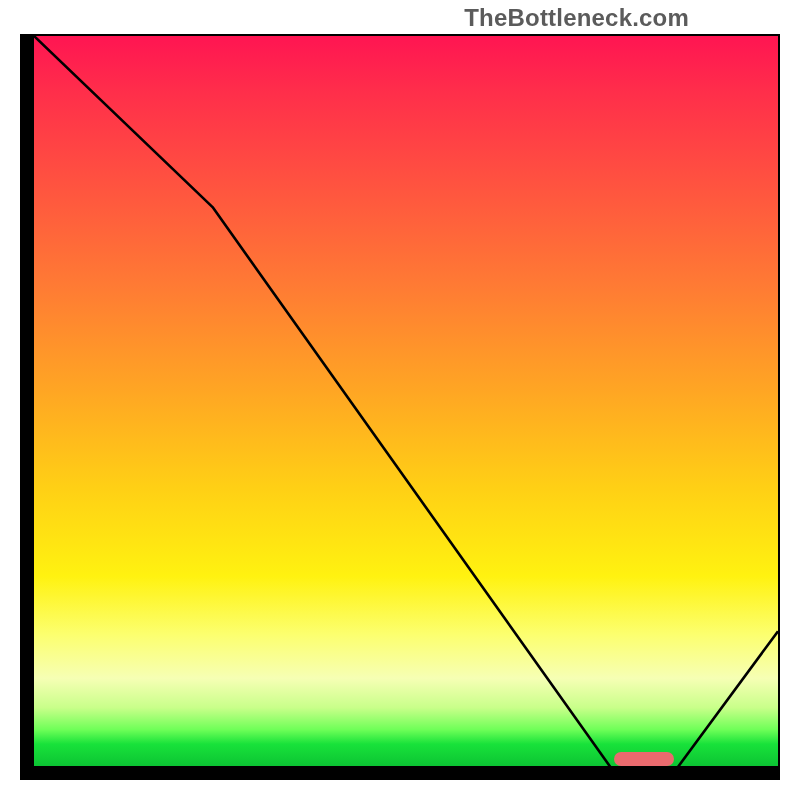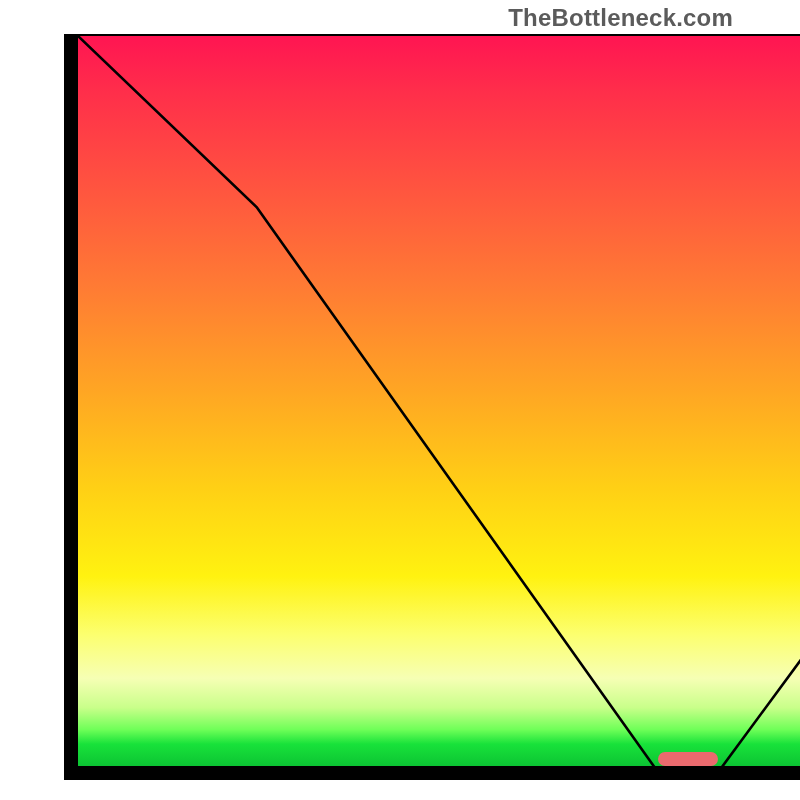--- a/index.html
+++ b/index.html
@@ -8,21 +8,20 @@
     width: 800px;
     height: 800px;
     overflow: hidden;
     background: #ffffff;
     font-family: Arial, Helvetica, sans-serif;
   }
   .root {
     position: relative;
     width: 699px;
     height: 800px;
-    margin-left: 44px;
   }
   .watermark {
     position: absolute;
     top: 4px;
     right: 10px;
     font-size: 24px;
     font-weight: 600;
     color: #5b5b5b;
     letter-spacing: 0.2px;
     user-select: none;

